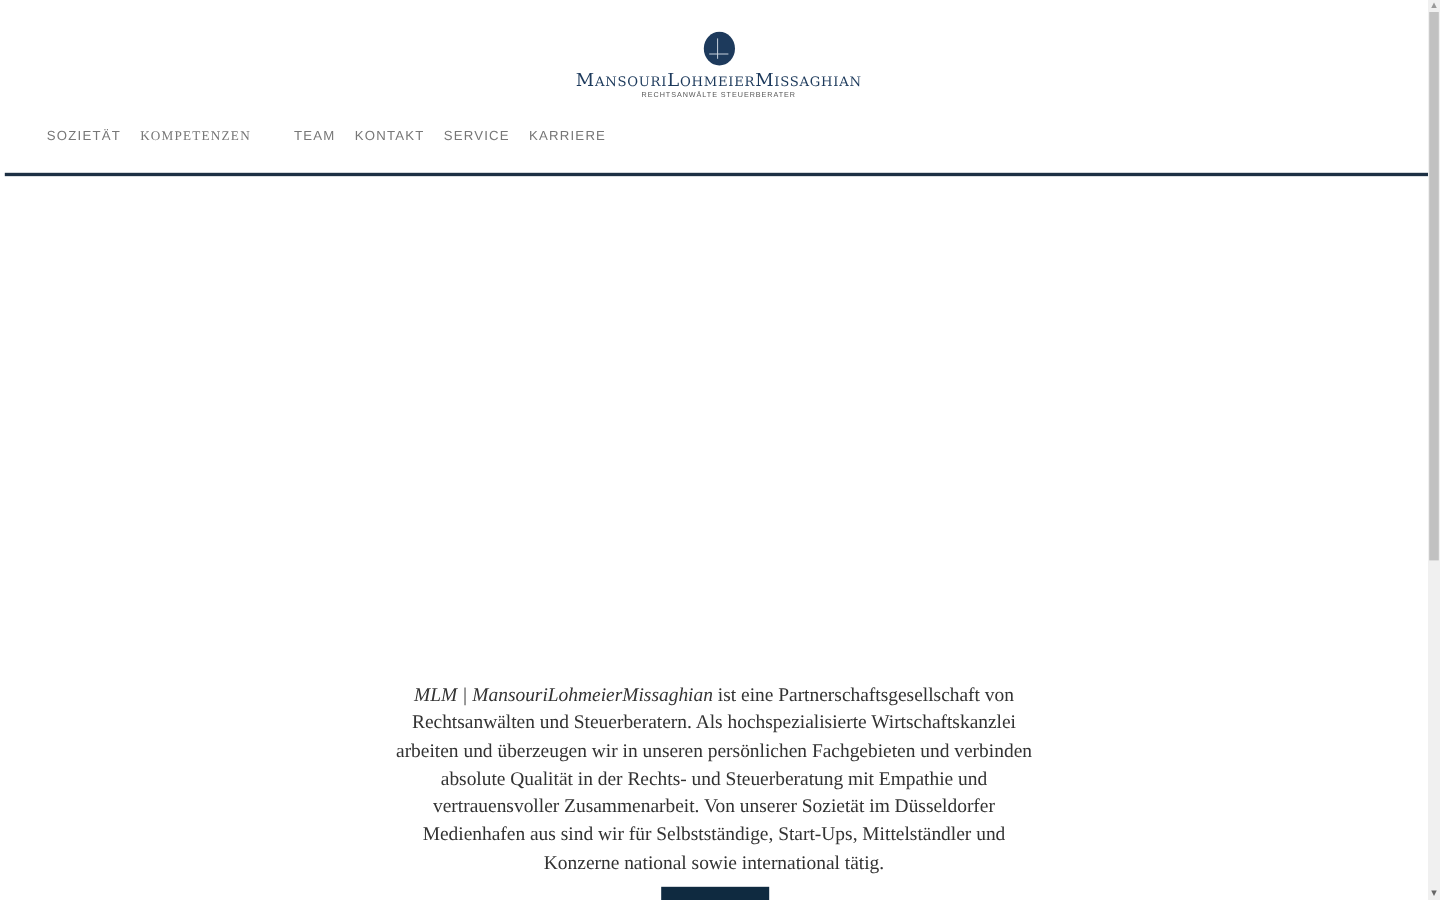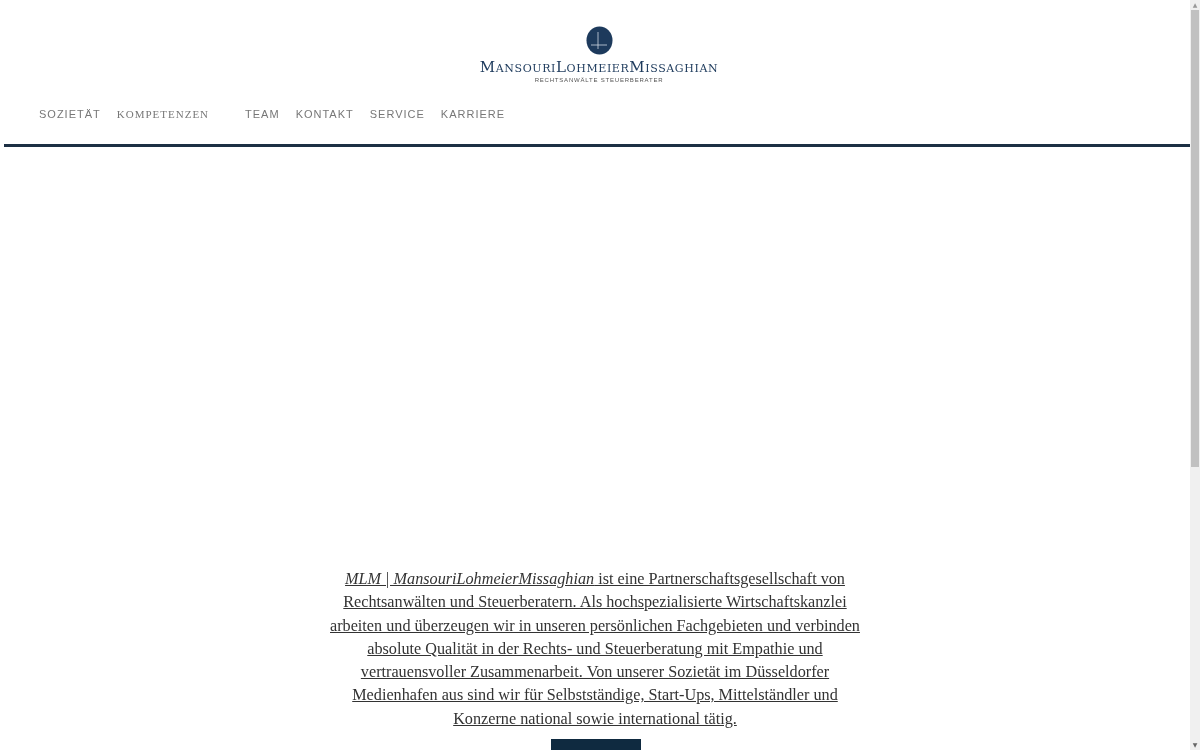--- a/index.html
+++ b/index.html
@@ -32,21 +32,21 @@
   }
   .nav-item.has-gap { margin-right: 28px; font-family: Liberation Serif, serif; }
 
   .header-rule { position: absolute; left: 0; top: 144px; width: 1190px; height: 3px; background: #1d3044; }
 
   .hero { position: absolute; left: 0; top: 147px; width: 1190px; height: 410px; background: #fff; }
 
   .intro {
     position: absolute; left: 320px; top: 568px; width: 550px;
     font-family: "Liberation Serif", "DejaVu Serif", serif;
-    font-size: 16.2px; line-height: 23.3px; color: #333; text-align: center; text-decoration: underline;
+    font-size: 16.2px; line-height: 23.3px; color: #333; text-align: center;
   }
   .intro em { font-style: italic; }
 
   .cta-button {
     position: absolute; left: 551px; top: 739px; width: 90px; height: 30px;
     background: #0f2a40; border: none; cursor: pointer;
   }
 
   .scrollbar { position: absolute; left: 1190px; top: 0; width: 10px; height: 750px; background: #f0f0f0; }
   .scroll-up { position: absolute; left: 0; top: 0; width: 10px; height: 10px; font-size: 6px; color: #999; text-align: center; line-height: 10px; }

